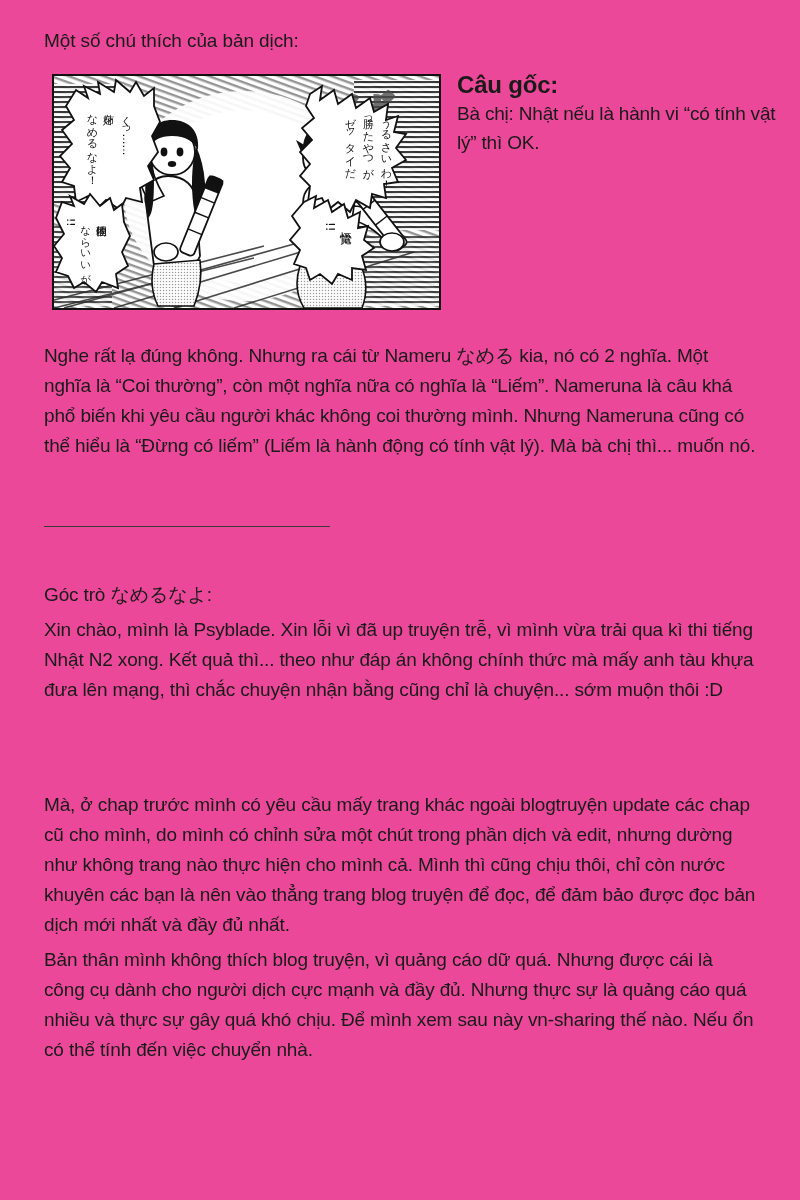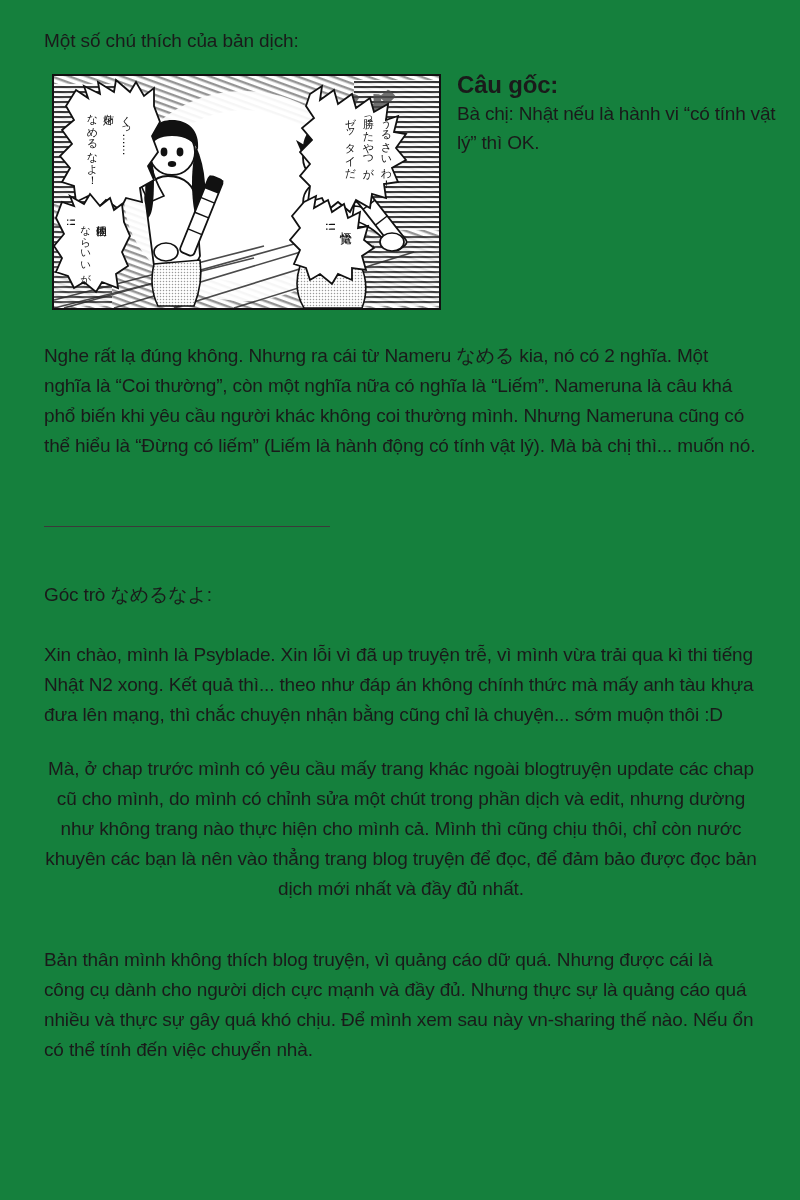--- a/index.html
+++ b/index.html
@@ -12,21 +12,21 @@
     height: 1200px;
     position: relative;
     font-family: "Liberation Sans", "DejaVu Sans", sans-serif;
     color: #1a1a1a;
     overflow: hidden;
   }
 
   .page {
     position: absolute;
     inset: 0;
-    background: #15803d;
+    background: #ec4899;
   }
 
   
   .doc-title {
     position: absolute;
     left: 44px;
     top: 28px;
     font-size: 19px;
     line-height: 26px;
     font-weight: 400;
@@ -85,22 +85,22 @@
   .divider {
     position: absolute;
     left: 44px;
     top: 526px;
     width: 286px;
     height: 0;
     border-top: 1.5px solid #3a3a3a;
   }
 
   #para-goc { top: 561px; }
-  #para-psyblade { top: 621px; }
-  #para-update { top: 735px; text-align: center; }
+  #para-psyblade { top: 596px; }
+  #para-update { top: 771px; }
   #para-blog { top: 926px; }
 </style>
 </head>
 <body>
 
 <div class="page">
 
   <div class="doc-title">Một số chú thích của bản dịch:</div>
 
   <div class="manga-panel">

